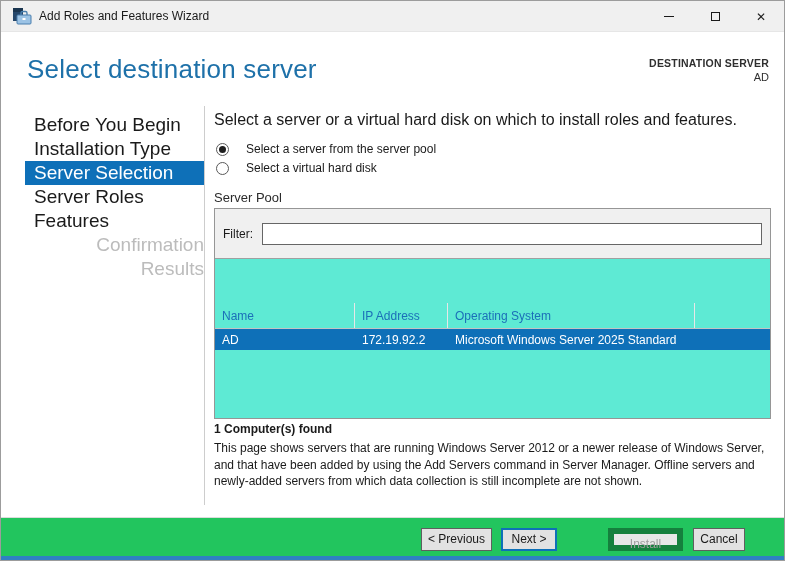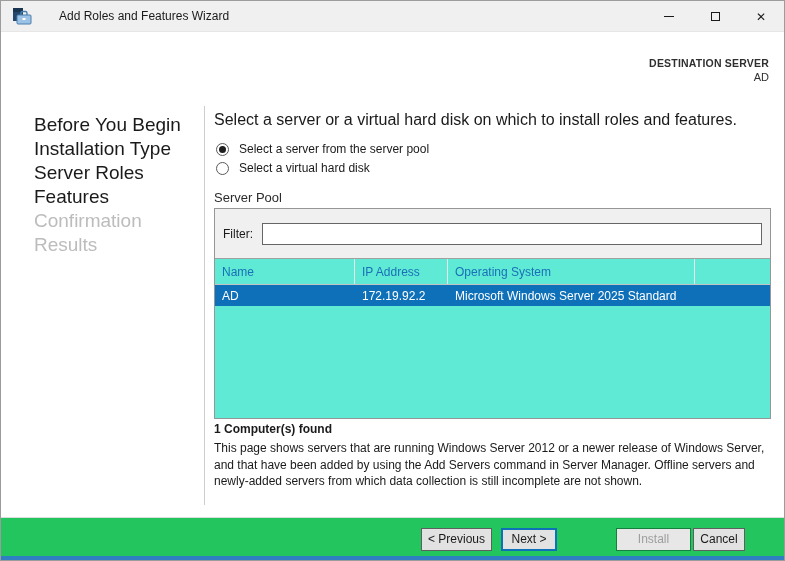--- a/index.html
+++ b/index.html
@@ -4,21 +4,21 @@
 <style>
   html,body{margin:0;padding:0;background:#d9d9d9;}
   *{box-sizing:border-box;font-family:"Liberation Sans","DejaVu Sans",sans-serif;}
   .window{
     position:relative;width:785px;height:561px;background:#ffffff;
     border:1px solid #9c9c9c;overflow:hidden;
   }
   
   .titlebar{
     position:absolute;top:0;left:0;right:0;height:31px;background:#f0f0f0;
-    border-bottom:1px solid #e6e6e6;display:flex;align-items:center;gap:20px;
+    border-bottom:1px solid #e6e6e6;display:flex;align-items:center;
   }
   .app-icon{margin-left:11px;width:20px;height:20px;display:inline-block;}
   .win-title{margin-left:7px;font-size:12px;color:#1a1a1a;}
   .controls{position:absolute;right:0;top:0;height:31px;display:flex;}
   .ctl{width:46px;height:31px;display:flex;align-items:center;justify-content:center;cursor:default;}
   .min-glyph{width:10px;height:1px;background:#1a1a1a;display:block;}
   .max-glyph{width:9px;height:9px;border:1px solid #1a1a1a;display:block;background:transparent;}
   .close-glyph{font-size:12px;color:#1a1a1a;line-height:1;}
   
   .page-title{
@@ -28,49 +28,49 @@
   .dest{position:absolute;right:15px;top:56px;text-align:right;color:#2f2f2f;}
   .dest-label{font-size:10.5px;font-weight:600;letter-spacing:0.2px;}
   .dest-value{font-size:11px;margin-top:2px;}
   
   .sidebar{position:absolute;left:24px;top:112px;width:179px;}
   .nav-item{
     height:24px;line-height:24px;padding-left:9px;font-size:19px;color:#1a1a1a;
     cursor:default;white-space:nowrap;
   }
   .nav-item.selected{background:var(--accent,#0e70b8);color:#ffffff;}
-  .nav-item.disabled{color:#bcbcbc;}
+  .nav-item.disabled{color:#bcbcbc;text-align:right;}
   .v-divider{position:absolute;left:203px;top:105px;bottom:55px;width:1px;background:#cdcdcd;}
   
   .intro{position:absolute;left:213px;top:110px;font-size:16px;color:#1a1a1a;}
   .radio-row{position:absolute;left:215px;display:flex;align-items:center;height:16px;}
   .radio{
     width:13px;height:13px;border-radius:50%;border:1px solid #595959;background:#fff;
     display:inline-flex;align-items:center;justify-content:center;flex:0 0 auto;
   }
   .radio.selected::after{content:"";width:7px;height:7px;border-radius:50%;background:#1f1f1f;}
-  .radio-label{font-size:12px;color:#1a1a1a;margin-left:10px;white-space:nowrap;}
+  .radio-label{font-size:12px;color:#1a1a1a;margin-left:17px;white-space:nowrap;}
   .pool-title{position:absolute;left:213px;top:189px;font-size:13px;color:#2b2b2b;}
   .pool-box{
     position:absolute;left:213px;top:207px;width:557px;height:211px;
     border:1px solid #969696;background:#5eead4;
   }
   .filter-row{
     height:50px;background:#f0f0f0;border-bottom:1px solid #a0a0a0;
     display:flex;align-items:center;
   }
   .filter-label{font-size:12px;color:#1a1a1a;margin-left:8px;}
   .filter-input{
     margin-left:9px;width:500px;height:22px;border:1px solid #666666;background:#ffffff;
     font-size:12px;padding:0 4px;outline:none;
   }
   .grid-header,.grid-row{
     display:grid;grid-template-columns:140px 93px 247px 1fr;
   }
-  .grid-header{height:26px;border-bottom:1px solid #c3c3c3;}
+  .grid-header{height:26px;border-bottom:1px solid #c3c3c3;margin-top:44px;}
   .hc{
     font-size:12px;color:var(--table-header,#1b6fb8);padding-left:7px;
     display:flex;align-items:center;border-right:1px solid #e7e7e7;white-space:nowrap;
   }
   .hc:last-child{border-right:none;}
   .grid-row{height:21px;}
   .grid-row.selected{background:var(--accent,#0e70b8);color:#ffffff;}
   .cell{font-size:12px;padding-left:7px;display:flex;align-items:center;white-space:nowrap;overflow:hidden;}
   .found{position:absolute;left:213px;top:421px;font-size:12px;color:#1a1a1a;font-weight:bold;}
   .page-desc{
@@ -80,21 +80,21 @@
   .footer{
     position:absolute;left:0;right:0;top:516px;height:41px;background:#22c55e;
     border-top:1px solid #dcdcdc;
   }
   .btn{
     position:absolute;top:10px;height:23px;background:#e2e2e2;border:1px solid #5f5f5f;
     font-size:12px;color:#1a1a1a;text-align:center;line-height:21px;cursor:default;padding:0;
   }
   .btn-previous{left:420px;width:71px;}
   .btn-next{left:500px;width:56px;border:1px solid var(--accent,#0e70b8);box-shadow:inset 0 0 0 1px var(--accent,#0e70b8);}
-  .btn-install{left:607px;width:75px;border:1px solid #15803d;color:#9e9e9e;background:#e7e7e7;margin-left:8px;}
+  .btn-install{left:607px;width:75px;border:6px solid #15803d;color:#9e9e9e;background:#e7e7e7;}
   .btn-cancel{left:692px;width:52px;}
   .bottom-bar{position:absolute;left:0;right:0;bottom:0;height:4px;background:var(--bottom-bar,#2f80c3);}
 </style>
 </head>
 <body>
 
 <div class="window">
 
   <div class="titlebar">
     <span class="app-icon">
@@ -113,28 +113,30 @@
       </div>
       <div class="ctl">
         <span class="max-glyph"></span>
       </div>
       <div class="ctl">
         <span class="close-glyph">✕</span>
       </div>
     </div>
   </div>
 
+  <h1 class="page-title">Select destination server</h1>
   <div class="dest">
     <div class="dest-label">DESTINATION SERVER</div>
     <div class="dest-value">AD</div>
   </div>
 
   <div class="sidebar">
     <div class="nav-item">Before You Begin</div>
     <div class="nav-item">Installation Type</div>
+    <div class="nav-item selected">Server Selection</div>
     <div class="nav-item">Server Roles</div>
     <div class="nav-item">Features</div>
     <div class="nav-item disabled">Confirmation</div>
     <div class="nav-item disabled">Results</div>
   </div>
   <div class="v-divider"></div>
 
   <div class="intro">Select a server or a virtual hard disk on which to install roles and features.</div>
 
   <div class="radio-row" style="top:140px;">

